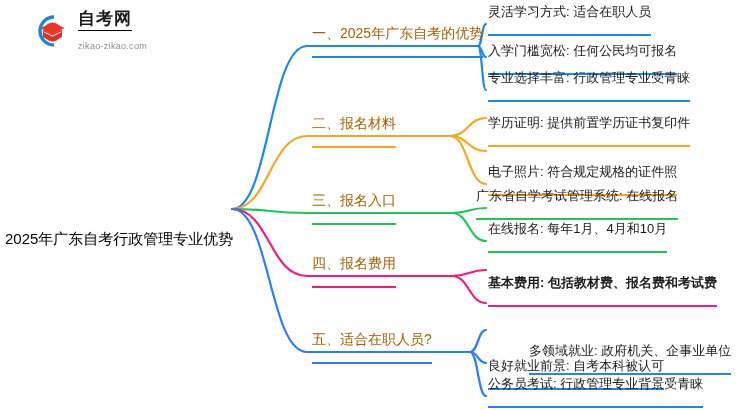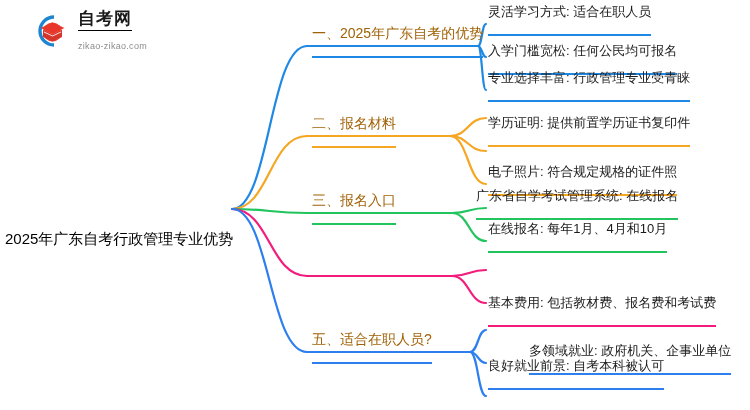--- a/index.html
+++ b/index.html
@@ -179,27 +179,33 @@
   <div class="node branch-node" id="branch-2" style="color: rgb(33, 196, 93); left: 312px; top: 193px;">
     <span class="node-label"><span class="txt">三、报名入口</span></span>
   </div>
   <div class="node leaf-node" id="leaf-2-0" style="color: rgb(33, 196, 93); left: 476px; top: 189px;">
     <span class="node-label"><span class="txt">广东省自学考试管理系统: 在线报名</span></span>
   </div>
   <div class="node leaf-node" id="leaf-2-1" style="color: rgb(33, 196, 93); left: 488px; top: 222px;">
     <span class="node-label"><span class="txt">在线报名: 每年1月、4月和10月</span></span>
   </div>
 
-  <div class="node leaf-node" id="leaf-3-1" style="color: rgb(243, 27, 124); left: 488px; top: 296px;">
+  <div class="node branch-node" id="branch-3" style="color: rgb(243, 27, 124); left: 312px; top: 256px;">
+    <span class="node-label"><span class="txt">四、报名费用</span></span>
+  </div>
+  <div class="node leaf-node" id="leaf-3-1" style="color: rgb(243, 27, 124); left: 488px; top: 276px; font-weight: bold;">
     <span class="node-label"><span class="txt">基本费用: 包括教材费、报名费和考试费</span></span>
   </div>
 
   <div class="node branch-node" id="branch-4" style="color: rgb(45, 127, 240); left: 312px; top: 332px;">
     <span class="node-label"><span class="txt">五、适合在职人员?</span></span>
   </div>
   <div class="node leaf-node" id="leaf-4-0" style="color: rgb(45, 127, 240); left: 488px; top: 311px; margin-top: 48px;">
     <span class="node-label"><span class="txt">良好就业前景: 自考本科被认可</span></span>
   </div>
   <div class="node leaf-node" id="leaf-4-1" style="color: rgb(45, 127, 240); left: 488px; top: 344px; margin-left: 41px;">
     <span class="node-label"><span class="txt">多领域就业: 政府机关、企事业单位</span></span>
   </div>
+  <div class="node leaf-node" id="leaf-4-2" style="color: rgb(45, 127, 240); left: 488px; top: 377px;">
+    <span class="node-label"><span class="txt">公务员考试: 行政管理专业背景受青睐</span></span>
+  </div>
 
 </div>
 
 </body></html>

